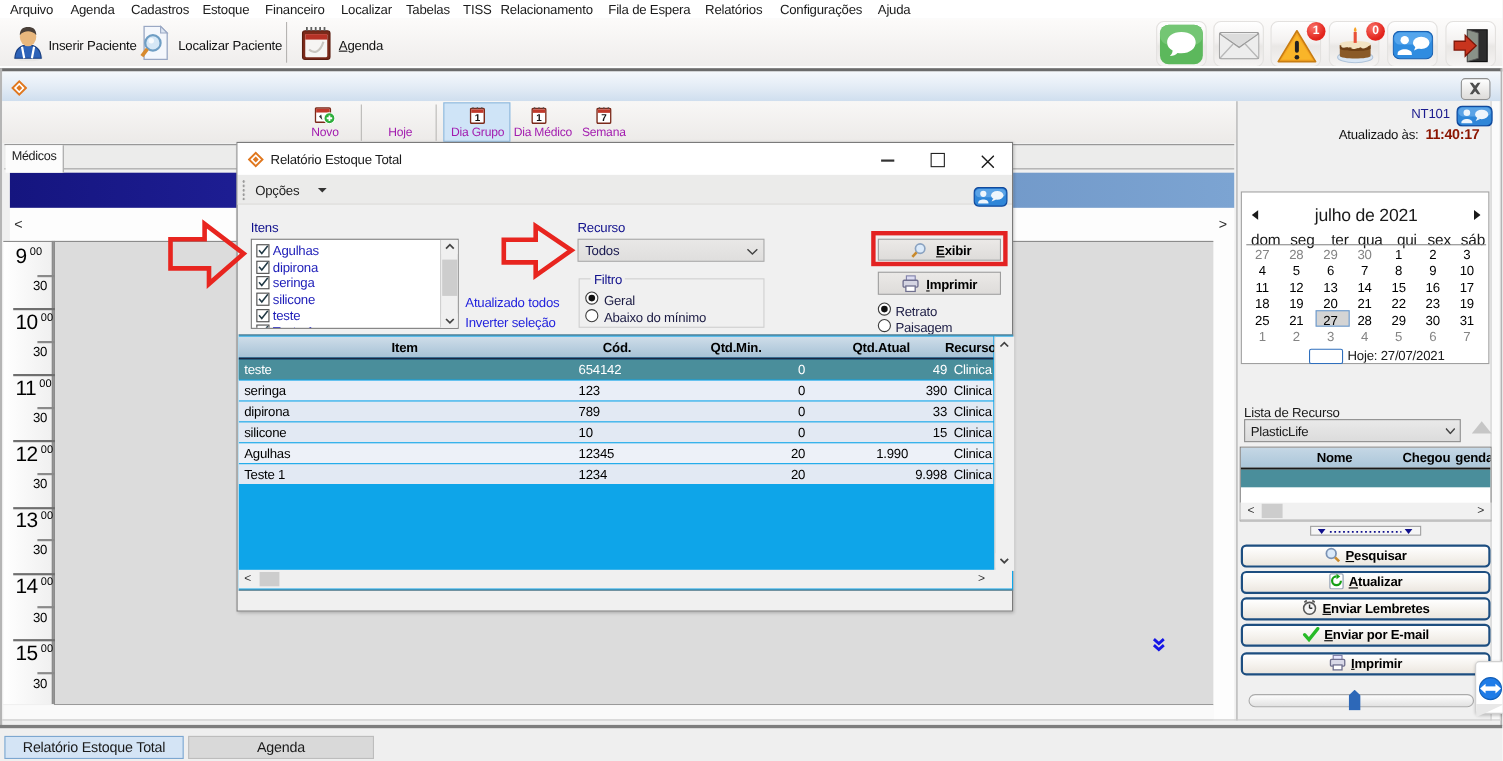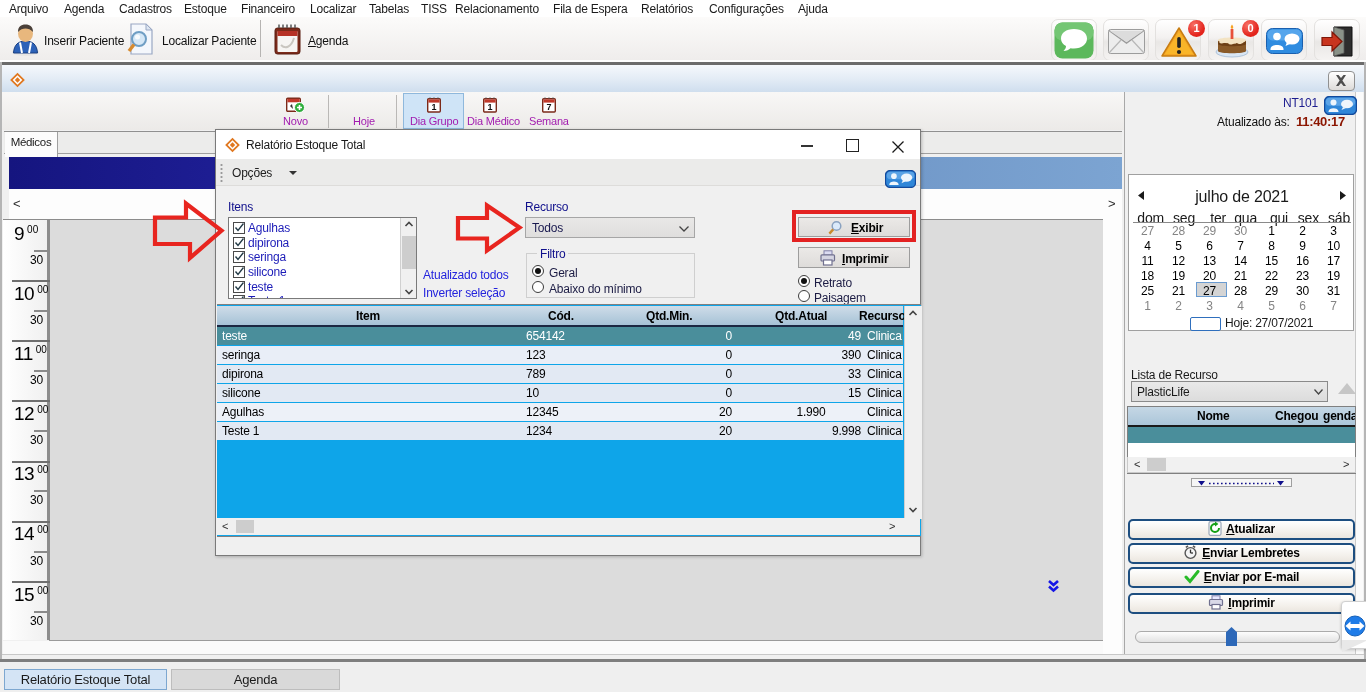--- a/index.html
+++ b/index.html
@@ -406,20 +406,25 @@
     <div id="lethumb"></div>
     <span class="navarr" style="left:215px;top:1px;font-size:11px">&gt;</span>
   </div>
   <div id="splitter">
     <svg class="abs" style="left:6px;top:2px" width="88" height="5">
       <polygon points="0,0 7,0 3.5,4.5" fill="#10108c"></polygon>
       <line x1="11" y1="2.5" x2="76" y2="2.5" stroke="#10108c" stroke-width="1.6" stroke-dasharray="1.6,2.4"></line>
       <polygon points="79,0 86,0 82.5,4.5" fill="#10108c"></polygon>
     </svg>
   </div>
+  <div class="rbtn" style="top:495px">
+    <svg style="display:inline-block;vertical-align:-3px;margin-right:4px" width="15" height="15" viewBox="0 0 15 15">
+        <circle cx="6.2" cy="6.2" r="4.4" fill="#dbeafa" stroke="#7a92b4" stroke-width="1.6"></circle>
+        <line x1="9.7" y1="9.7" x2="13.4" y2="13.4" stroke="#c98a2c" stroke-width="2.4"></line>
+      </svg><u>P</u>esquisar</div>
   <div class="rbtn" style="top:519px">
     <svg style="display:inline-block;vertical-align:-3px;margin-right:4px" width="14" height="15" viewBox="0 0 14 15">
         <rect x="1" y="0.7" width="12" height="13.6" rx="1.5" fill="#fff" stroke="#9aa7b8" stroke-width="1.2"></rect>
         <path d="M7 3 A 4 4 0 1 0 11 7" fill="none" stroke="#15a015" stroke-width="2"></path>
         <polygon points="7,0.6 7,5.6 10.4,3.1" fill="#15a015"></polygon>
       </svg><u>A</u>tualizar</div>
   <div class="rbtn" style="top:567px">
     <svg style="display:inline-block;vertical-align:-3px;margin-right:4px" width="16" height="14" viewBox="0 0 16 14">
         <path d="M2 7 L6 11.5 L14 1.5" fill="none" stroke="#28bb28" stroke-width="3" stroke-linecap="round"></path>
       </svg><u>E</u>nviar por E-mail</div>

